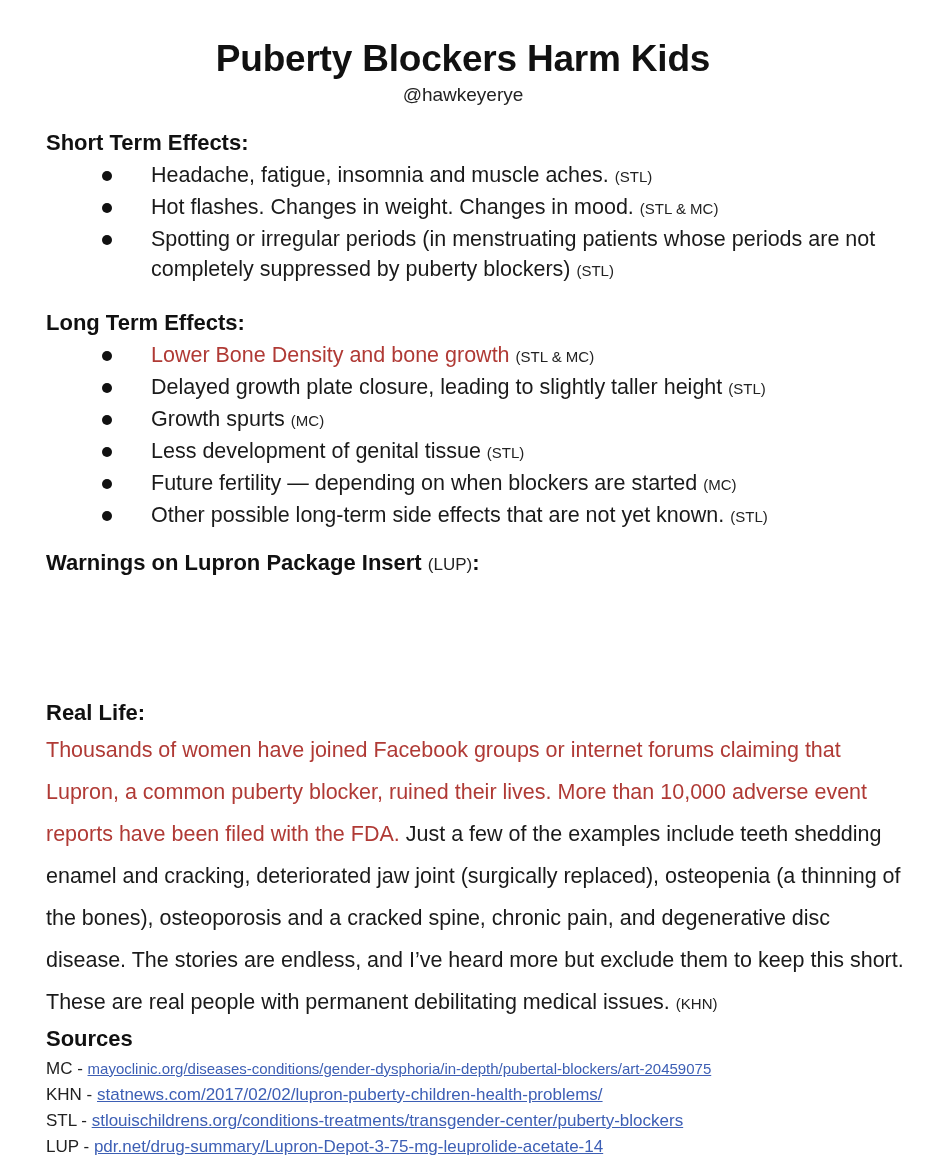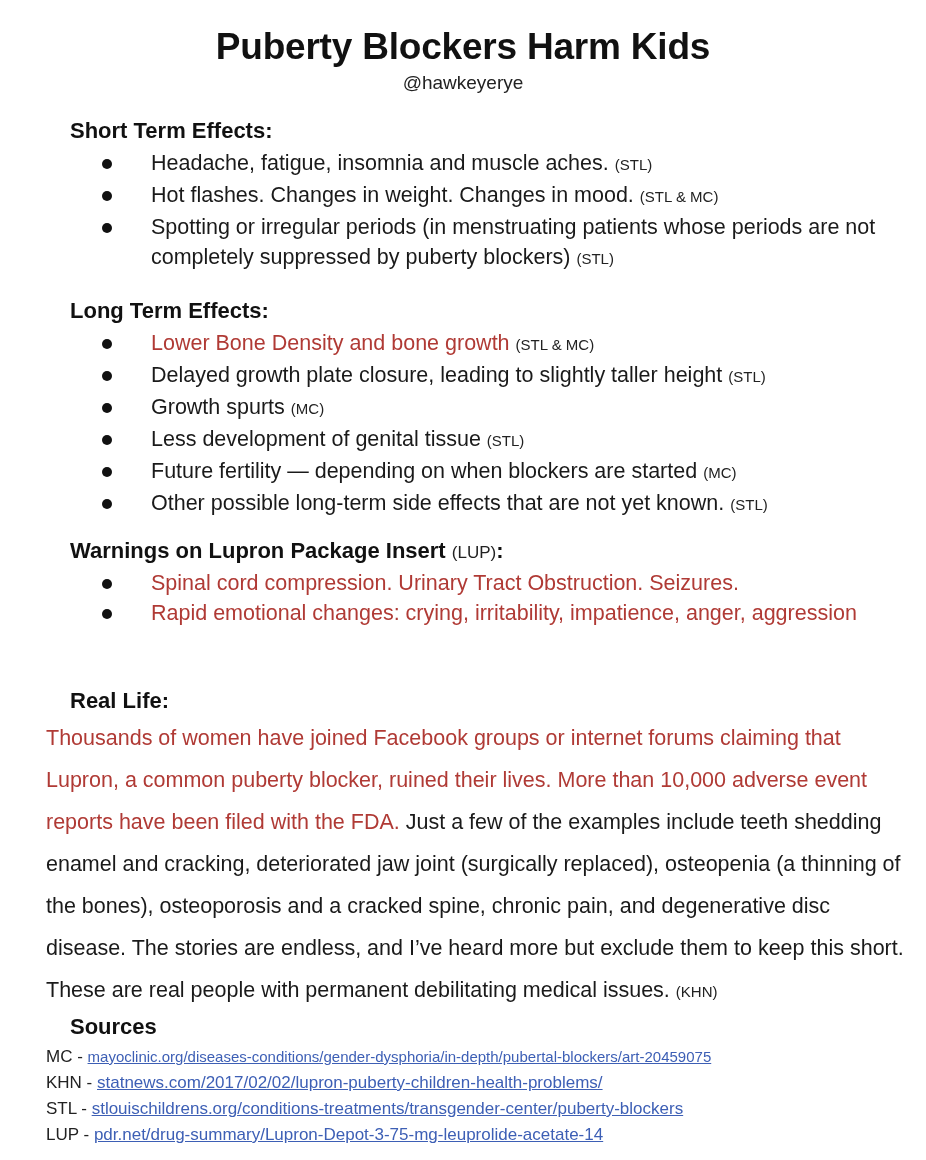--- a/index.html
+++ b/index.html
@@ -10,21 +10,21 @@
     body {
       width: 926px;
       height: 1160px;
       position: relative;
       overflow: hidden;
       font-family: "Liberation Sans", sans-serif;
       color: #1a1a1a;
     }
     .page {
       position: absolute;
-      left: 0; top: 0;
+      left: 0; top: 12px;
       width: 926px; height: 1048px;
     }
     .title {
       position: absolute;
       top: 26px;
       left: 0; width: 926px;
       text-align: center;
       font-size: 37px;
       font-weight: bold;
       color: #111111;
@@ -38,21 +38,20 @@
       font-size: 19px;
       color: #222222;
     }
     .section-heading {
       position: absolute;
       left: 46px;
       font-size: 22px;
       font-weight: bold;
       color: #111111;
       white-space: nowrap;
-      margin-left: 24px;
     }
     .section-heading .ref {
       font-weight: normal;
       font-size: 17px;
     }
     .bullets {
       position: absolute;
       left: 0;
       width: 926px;
       margin: 0;
@@ -164,30 +163,20 @@
       <span class="dot"></span>
       <span>Other possible long-term side effects that are not yet known.</span>
       <span class="ref">(STL)</span>
     </li>
   </ul>
 
   <div class="section-heading" style="top:538px;">
     <span>Warnings on Lupron Package Insert</span>
     <span class="ref">(LUP)</span><span>:</span>
   </div>
-  <ul class="bullets" style="top:568px;">
-    <li>
-      <span class="dot"></span>
-      <span class="red">Spinal cord compression. Urinary Tract Obstruction. Seizures.</span>
-    </li>
-    <li style="padding-right:50px;">
-      <span class="dot"></span>
-      <span class="red">Rapid emotional changes: crying, irritability, impatience, anger, aggression</span>
-    </li>
-  </ul>
 
   <div class="section-heading" style="top:688px;">Real Life:</div>
   <div class="para" style="top:717px;">
     <span class="red">Thousands of women have joined Facebook groups or internet forums claiming that Lupron, a common puberty blocker, ruined their lives. More than 10,000 adverse event reports have been filed with the FDA.</span><span> Just a few of the examples include teeth shedding enamel and cracking, deteriorated jaw joint (surgically replaced), osteopenia (a thinning of the bones), osteoporosis and a cracked spine, chronic pain, and degenerative disc disease. The stories are endless, and I’ve heard more but exclude them to keep this short. These are real people with permanent debilitating medical issues.</span>
     <span class="ref">(KHN)</span>
   </div>
 
   <div class="section-heading" style="top:1014px;">Sources</div>
   <div class="sources">
     <div class="row-mc">

